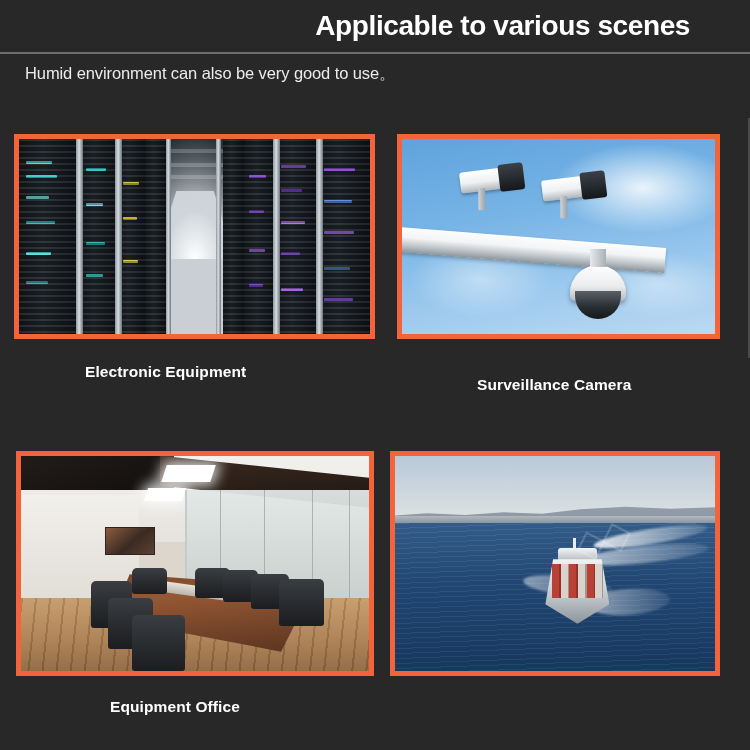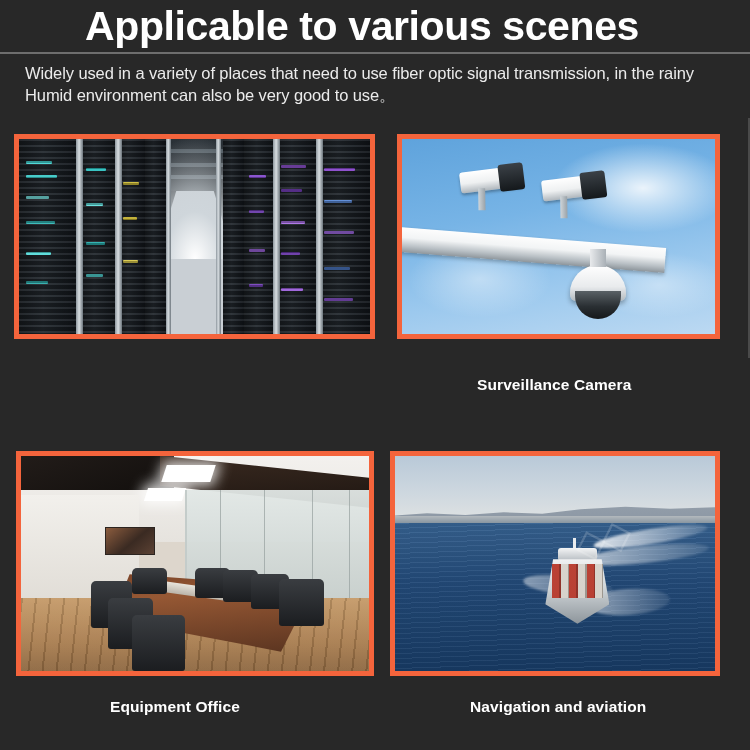--- a/index.html
+++ b/index.html
@@ -8,28 +8,27 @@
     background:#282828;
     font-family:"Liberation Sans", sans-serif;
     overflow:hidden;
     position:relative;
   }
   #page{position:absolute;inset:0;}
 
   
   .title{
     position:absolute;left:0;top:2px;width:690px;
-    text-align:center;
+    text-align:right;
     color:#ffffff;
-    font-size:41px;
+    font-size:28px;
     font-weight:bold;
     letter-spacing:-0.4px;
     line-height:48px;
     white-space:nowrap;
-    margin-left:17px;
   }
   .divider{
     position:absolute;left:0;top:52px;width:750px;height:2px;
     background:#6e6e6e;
   }
   .desc{
     position:absolute;left:25px;top:62px;width:740px;
     color:#ebebeb;
     font-size:16.5px;
     line-height:22px;
@@ -283,21 +282,20 @@
 </style>
 </head>
 <body>
 
 <div id="page">
 
   <div class="title">Applicable to various scenes</div>
   <div class="divider"></div>
 
   <div class="desc">
-    <span class="l1">Widely used in a variety of places that need to use fiber optic signal transmission, in the rainy</span>
     <span class="l2">Humid environment can also be very good to use。</span>
   </div>
 
   <div class="edge-line"></div>
 
   <div class="frame f1">
     <div class="art dc">
       <div class="aisle"></div>
       <div class="ceil"></div>
       <div class="ceilbeam" style="left:20%;top:10px;width:60%;"></div>
@@ -360,20 +358,21 @@
         </div>
 
       <div class="vpost" style="left:16.2%;"></div>
       <div class="vpost" style="left:27.4%;"></div>
       <div class="vpost" style="left:42%;width:5px;"></div>
       <div class="vpost" style="left:56%;width:5px;"></div>
       <div class="vpost" style="left:72.5%;"></div>
       <div class="vpost" style="left:84.5%;"></div>
     </div>
   </div>
+  <div class="caption c1">Electronic Equipment</div>
 
   <div class="frame f2">
     <div class="art sky">
       <div class="cloudwisp" style="left:48%;top:2%;width:58%;height:46%;"></div>
       <div class="cloudwisp" style="left:2%;top:52%;width:46%;height:40%;opacity:.5;"></div>
       <div class="cloudwisp" style="left:60%;top:58%;width:44%;height:34%;opacity:.45;"></div>
 
       <div class="cam" style="left:58px;top:30px;transform:rotate(-7deg);">
         <div class="lens"></div>
         <div class="mount"></div>
@@ -436,15 +435,14 @@
       <div class="wake" style="left:40%;top:56%;width:28%;height:9%;transform:rotate(6deg);opacity:.55;"></div>
       <div class="wake" style="left:60%;top:62%;width:26%;height:12%;transform:rotate(-4deg);opacity:.6;"></div>
 
       <div class="ship-mast"></div>
       <div class="bridge"></div>
       <div class="ship-hull"></div>
       <div class="containers"></div>
       <div class="wmark">◇◇</div>
     </div>
   </div>
-  <div class="caption c4">Navigation and aviation</div>
 
 </div>
 
 </body></html>

